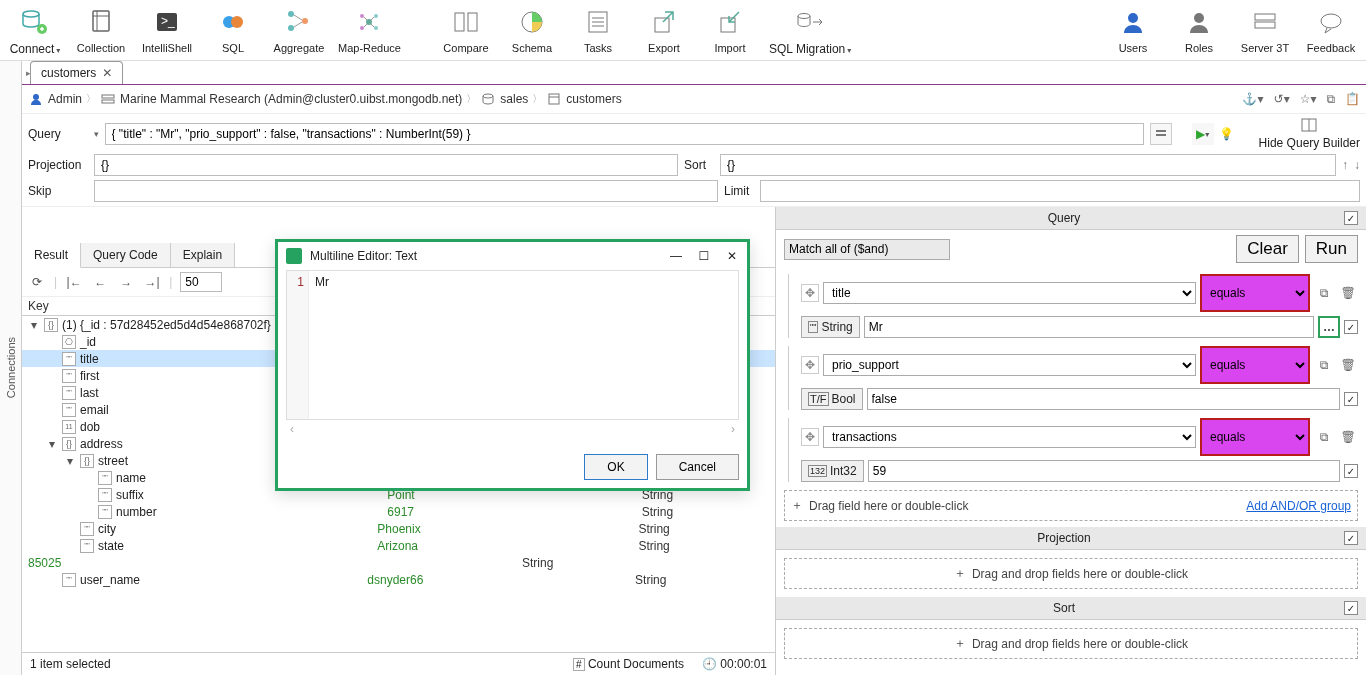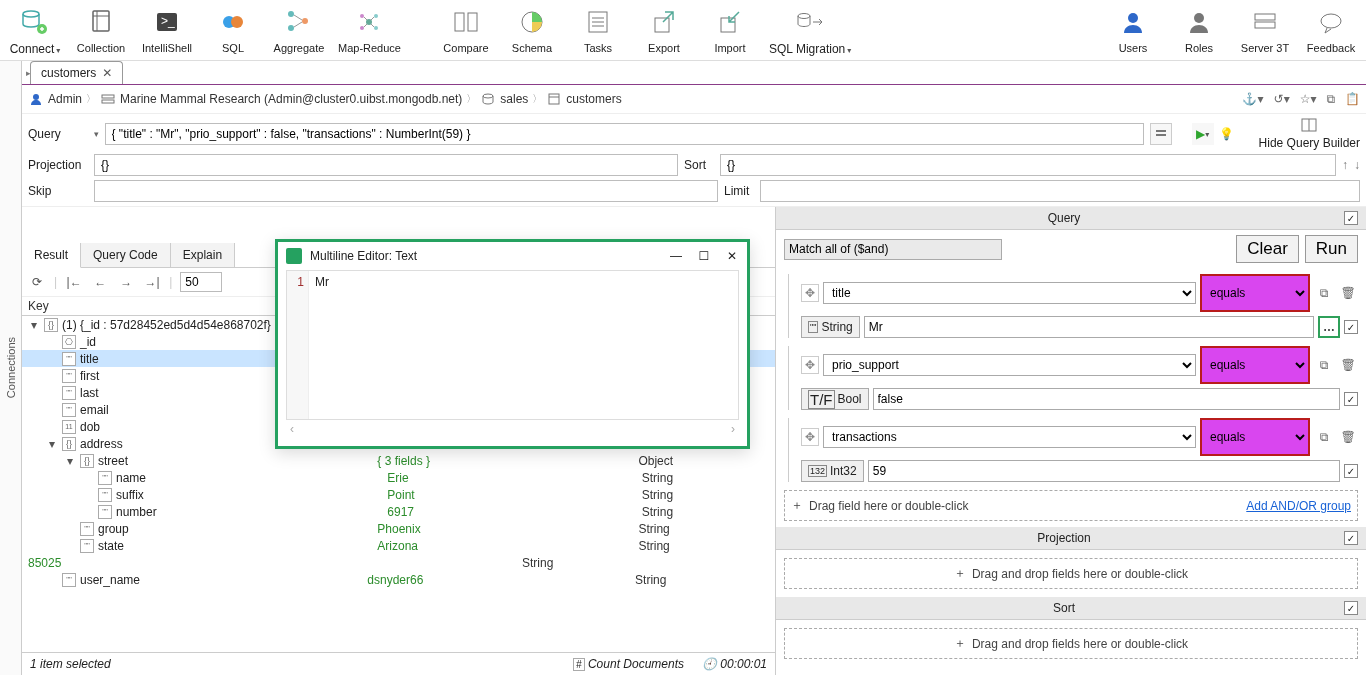--- a/index.html
+++ b/index.html
@@ -73,21 +73,21 @@
 .indent1 { padding-left:18px; }
 .indent2 { padding-left:36px; }
 .indent3 { padding-left:54px; }
 .exp { width:12px; color:#555; display:inline-block; text-align:center; }
 .keyicon { width:14px; height:14px; display:inline-flex; align-items:center; justify-content:center; font-size:9px; border:1px solid #aaa; color:#666; background:#fff; }
 .keyicon.braces::before { content:"{}"; }
 .keyicon.string::before { content:"\"\""; font-size:8px; }
 .keyicon.id::before { content:"⎔"; font-size:9px; }
 
 
-.statusbar { display:flex; align-items:center; padding:4px 8px; border-top:1px solid #ccc; font-size:12px; gap:16px;font-style:italic; }
+.statusbar { display:flex; align-items:center; padding:4px 8px; border-top:1px solid #ccc; font-size:12px; gap:16px; }
 .statusbar .right { margin-left:auto; display:flex; gap:18px; align-items:center; }
 
 
 .section-hdr { background:#e8e8e8; padding:4px 8px; font-size:12px; text-align:center; border-bottom:1px solid #ccc; display:flex; align-items:center; }
 .section-hdr .shlabel { flex:1; }
 .checkbox { width:14px; height:14px; border:1px solid #888; display:inline-flex; align-items:center; justify-content:center; font-size:10px; background:#fff; }
 
 .matchrow { display:flex; align-items:center; gap:6px; padding:5px 8px; }
 .matchrow select, .matchrow input { font-size:12px; padding:2px 4px; border:1px solid #aaa; height:21px; }
 .btn-sm { padding:3px 10px; border:1px solid #999; background:#f2f2f2; cursor:pointer; font-size:17px; }
@@ -515,21 +515,21 @@
                 <span class="keyicon string"></span>
                 <span>number</span>
               </div>
               <div class="col-val">6917</div>
               <div class="col-type">String</div>
             </div>
           <div class="trow">
               <div class="col-key indent2">
                 <span class="exp"></span>
                 <span class="keyicon string"></span>
-                <span>group</span>
+                <span>city</span>
               </div>
               <div class="col-val">Phoenix</div>
               <div class="col-type">String</div>
             </div>
           <div class="trow">
               <div class="col-key indent2">
                 <span class="exp"></span>
                 <span class="keyicon string"></span>
                 <span>state</span>
               </div>
@@ -559,21 +559,21 @@
           </div>
         </div>
       </div>
 
       <div class="rightpane">
         <div class="section-hdr">
           <span class="shlabel">Query</span>
           <span class="checkbox">✓</span>
         </div>
         <div class="matchrow">
-          <select class="sel" style="width:218px"><option>Match all of ($and)</option></select>
+          <select class="sel" style="width:166px"><option>Match all of ($and)</option></select>
           <span style="flex:1"></span>
           <button class="btn-sm">Clear</button>
           <button class="btn-sm">Run</button>
         </div>
 
         <div class="qbuilder">
 
           <div class="qfield-group">
             <div class="qfield-row">
               <span class="drag-handle">✥</span>
@@ -596,21 +596,21 @@
           <div class="qfield-group">
             <div class="qfield-row">
               <span class="drag-handle">✥</span>
               <select class="fld-input"><option>prio_support</option></select>
               <select class="op-select"><option>equals</option></select>
               <span class="icon-btn">⧉</span>
               <span class="icon-btn">🗑</span>
             </div>
             <div class="qfield-row">
               <span class="type-badge">
-                  <span style="font-size:15px;border:1px solid #888;padding:0 1px">T/F</span>
+                  <span style="font-size:11px;border:1px solid #888;padding:0 1px">T/F</span>
                   <span>Bool</span>
                 </span>
               <input class="val-input" value="false" style="">
               <span class="checkbox">✓</span>
             </div>
           </div>
 
           <div class="qfield-group">
             <div class="qfield-row">
               <span class="drag-handle">✥</span>
@@ -680,13 +680,17 @@
   <div class="modal-body">
     <div class="editor">
       <div class="gutter">1</div>
       <div class="edtext">Mr</div>
     </div>
     <div class="scrollhint">
         <span>‹</span>
         <span>›</span>
       </div>
   </div>
+  <div class="modal-foot">
+    <button class="modal-btn primary">OK</button>
+    <button class="modal-btn">Cancel</button>
+  </div>
 </div>
 
 </body></html>

